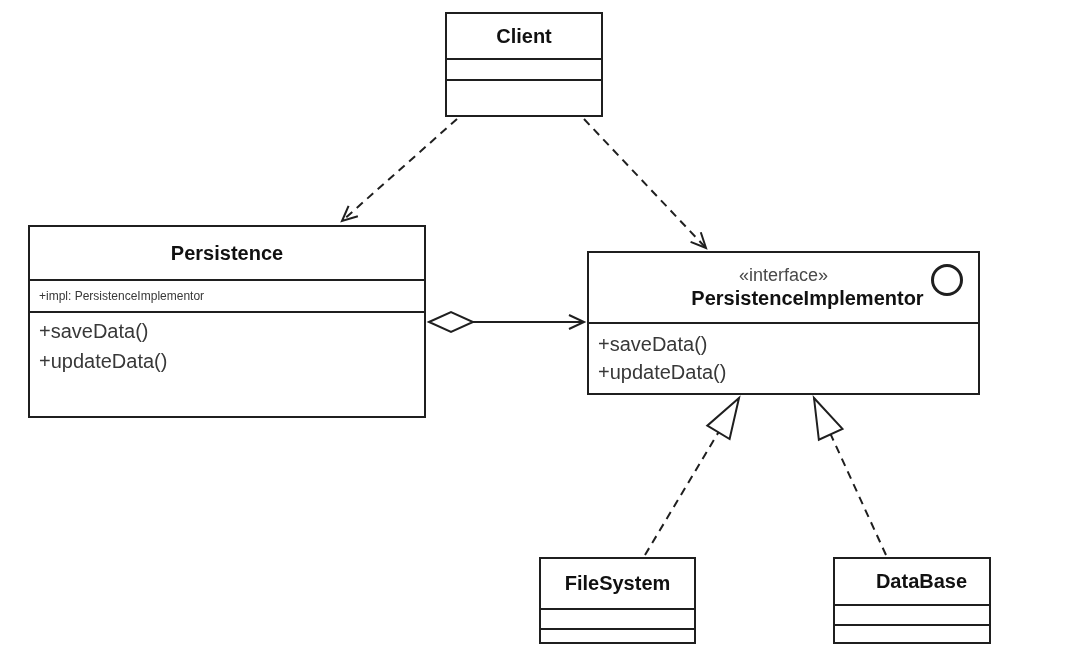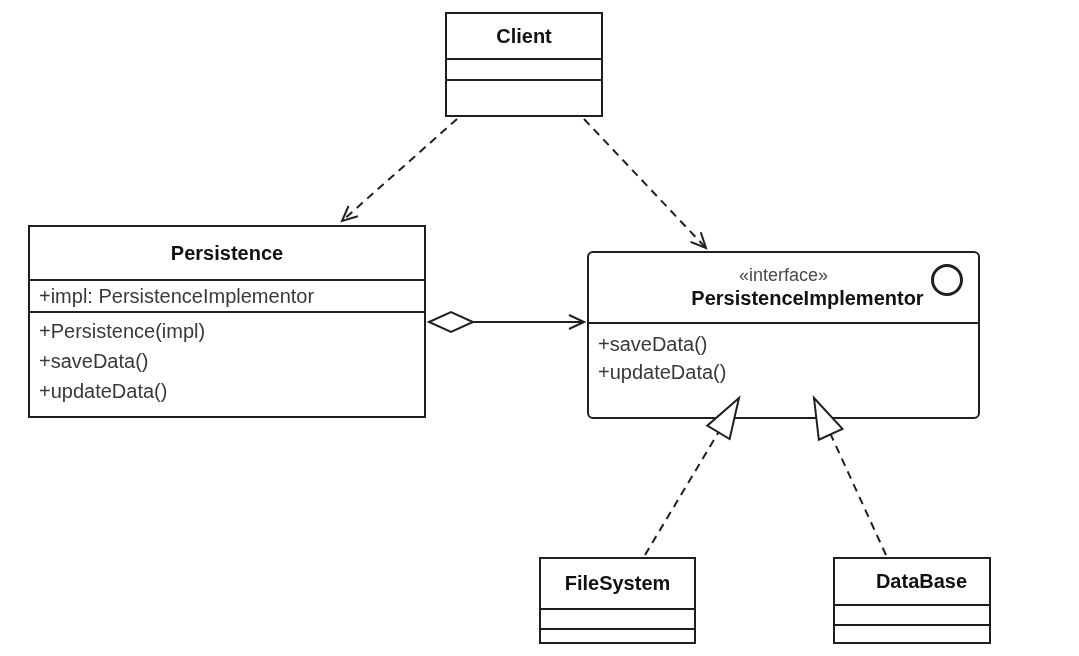--- a/index.html
+++ b/index.html
@@ -47,35 +47,35 @@
     color: #383838;
   }
   .member {
     line-height: 30px;
     white-space: nowrap;
   }
   .attr-single {
     display: flex;
     align-items: center;
     padding-left: 9px;
-    font-size: 20px;
+    font-size: 12px;
     color: #383838;
     white-space: nowrap;
   }
   
   #box-client { left: 445px; top: 12px; width: 158px; height: 105px; }
   #box-client .title-compartment { height: 44px; border-radius: 16px; }
   #box-client .attr-compartment { height: 21px; }
   #box-client .methods-compartment { flex: 1; }
 
   #box-persistence { left: 28px; top: 225px; width: 398px; height: 193px; }
   #box-persistence .title-compartment { height: 52px; }
   #box-persistence .members-compartment { flex: 1; }
 
-  #box-implementor { left: 587px; top: 251px; width: 393px; height: 168px; border-radius: 6px; }
+  #box-implementor { left: 587px; top: 251px; width: 393px; height: 144px; }
   #box-implementor .title-compartment { height: 69px; }
   #box-implementor .members-compartment { flex: 1; padding-top: 6px; }
   #box-implementor .member { line-height: 28px; }
   .iface-circle {
     position: absolute;
     top: 11px;
     right: 15px;
     width: 32px;
     height: 32px;
     border: 3px solid #1f1f1f;
@@ -127,21 +127,20 @@
   </div>
 
   <div class="uml-class" id="box-persistence">
     <div class="compartment title-compartment">
       <span>Persistence</span>
     </div>
     <div class="compartment attr-single">
       <span class="member">+impl: PersistenceImplementor</span>
     </div>
     <div class="compartment members-compartment">
-      <div class="member">+Persistence(impl)</div>
       <div class="member">+saveData()</div>
       <div class="member">+updateData()</div>
     </div>
   </div>
 
   <div class="uml-class" id="box-implementor">
     <span class="iface-circle"></span>
     <div class="compartment title-compartment">
       <span class="stereotype">«interface»</span>
       <span class="iface-title">PersistenceImplementor</span>

